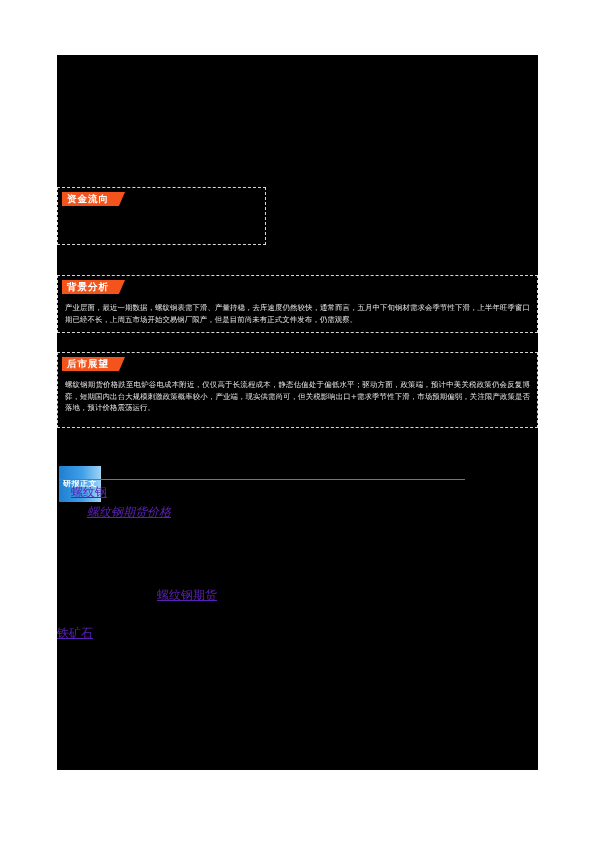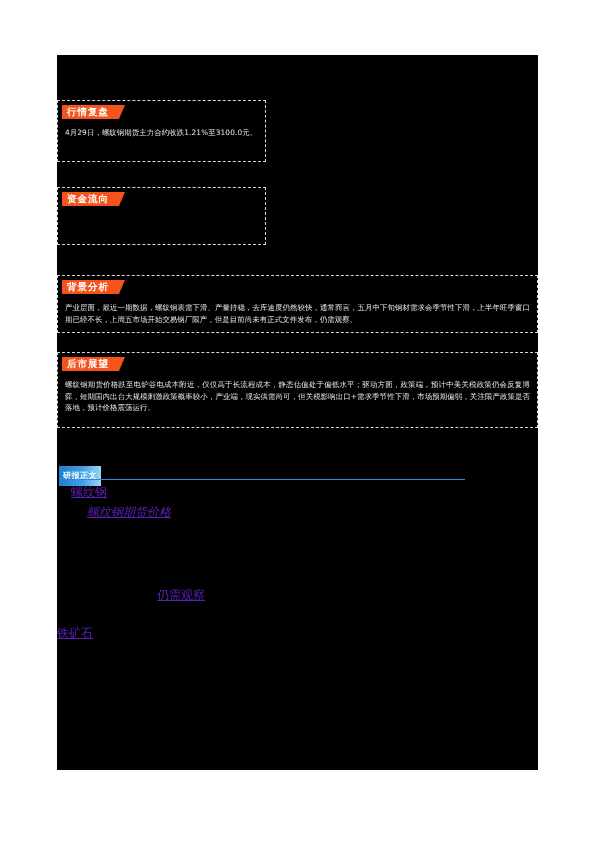--- a/index.html
+++ b/index.html
@@ -87,21 +87,21 @@
     left: 2px;
     top: 411px;
     width: 410px;
     height: 16px;
   }
   .blue-badge {
     position: absolute;
     left: 0;
     top: 0;
     height: 12px;
-    padding: 4px 4px;
+    padding: 12px 4px;
     background: linear-gradient(to right, #1f7fd0 0%, #3f9fe8 55%, #9fd4f5 100%);
     color: #ffffff;
     font-size: 8px;
     line-height: 12px;
     font-weight: 700;
     letter-spacing: 0.5px;
     white-space: nowrap;
     font-family: "DejaVu Sans", "Liberation Sans", sans-serif;
   }
   .blue-rule {
@@ -135,27 +135,20 @@
   #link-0 { left: 14px;  top: 432px; }
   #link-1 { left: 30px;  top: 452px; font-style: italic; }
   #link-2 { left: 100px; top: 535px; }
   #link-3 { left: 0;   top: 573px; text-decoration: underline; }
 </style>
 </head>
 <body>
 
 <div id="report-canvas">
 
-  <div class="section-card" id="card-market">
-    <div class="ribbon">
-      <span class="ribbon-body">行情复盘</span>
-      <span class="ribbon-tail"></span>
-    </div>
-    <div class="card-body">4月29日，螺纹钢期货主力合约收跌1.21%至3100.0元。</div>
-  </div>
 
   <div class="section-card" id="card-capital">
     <div class="ribbon">
       <span class="ribbon-body">资金流向</span>
       <span class="ribbon-tail"></span>
     </div>
   </div>
 
   <div class="section-card" id="card-outlook">
     <div class="ribbon">
@@ -174,16 +167,16 @@
   </div>
 
   <div id="main-text-header">
     <span class="blue-badge">研报正文</span>
     <span class="blue-rule"></span>
     <span class="blue-rule-cap"></span>
   </div>
 
   <a class="outline-link" id="link-0">螺纹钢</a>
   <a class="outline-link" id="link-1">螺纹钢期货价格</a>
-  <a class="outline-link" id="link-2">仍需观察</a>
+  <a class="outline-link" id="link-2">螺纹钢期货</a>
   <a class="outline-link" id="link-3">铁矿石</a>
 
 </div>
 
 </body></html>

